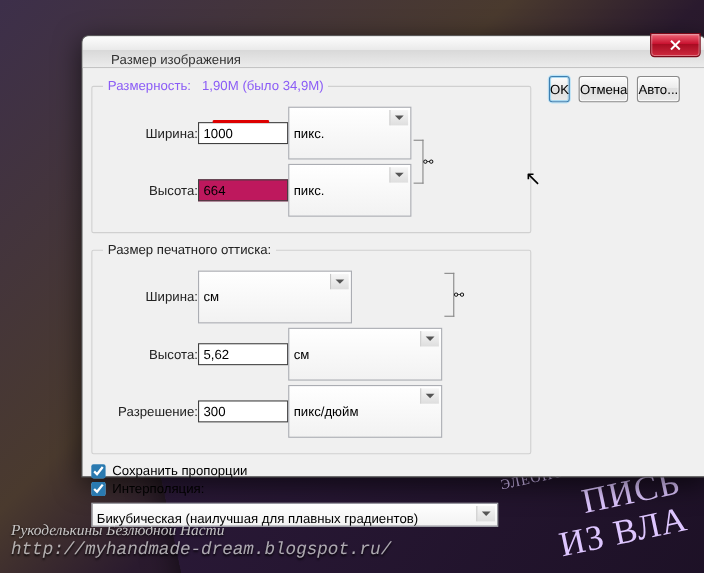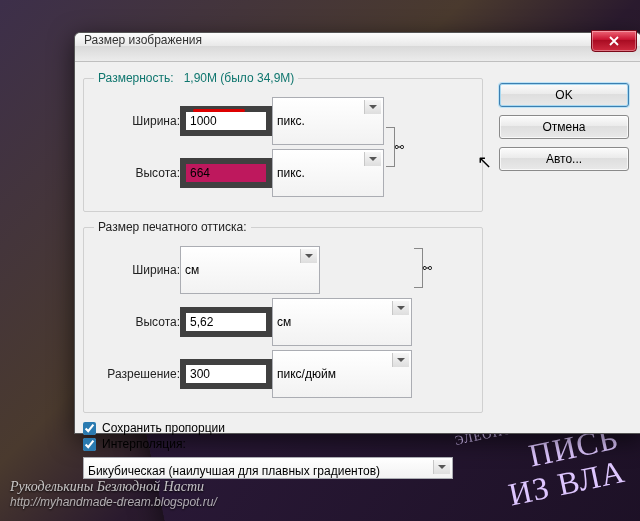--- a/index.html
+++ b/index.html
@@ -1,45 +1,45 @@
 <!DOCTYPE html>
 <html><head>
 <meta charset="utf-8">
 <style>
   html,body{margin:0;padding:0;width:640px;height:521px;font-family:"Segoe UI",Tahoma,sans-serif;font-size:12px;background:#000;overflow:hidden}
   .bg{position:absolute;inset:0;background:linear-gradient(135deg,#3d2f4a 0%,#4a3a2e 40%,#2a1a2e 55%,#1a1212 100%)}
   .wm{position:absolute;left:10px;bottom:12px;color:rgba(255,255,255,.75);font-style:italic;font-family:"Segoe Script",cursive;font-size:14px;text-shadow:0 1px 2px #000}
-  .wm .l2{font-size:12px;font-style:italic;font-family:Liberation Sans, sans-serif;opacity:.85}
+  .wm .l2{font-size:16px;font-style:italic;font-family:Liberation Mono, monospace;opacity:.85}
   .dialog{position:absolute;left:74px;top:32px;width:566px;height:400px;background:#f0f0f0;border:1px solid #555;box-shadow:0 6px 24px rgba(0,0,0,.6);border-radius:6px 6px 0 0}
-  .titlebar{height:28px;background:linear-gradient(#fdfdfd,#e9e9e9 45%,#d9d9d9 46%,#ececec);border-bottom:1px solid #bfbfbf;display:flex;align-items:flex-start;padding-left:9px;border-radius:6px 6px 0 0;position:relative}
+  .titlebar{height:28px;background:linear-gradient(#fdfdfd,#e9e9e9 45%,#d9d9d9 46%,#ececec);border-bottom:1px solid #bfbfbf;display:flex;align-items:flex-end;padding-left:26px;border-radius:6px 6px 0 0;position:relative}
   .titlebar .t{color:#333}
   .closebtn{position:absolute;right:4px;top:-3px;width:44px;height:20px;background:linear-gradient(#e67,#c8102e 45%,#a80c22 46%,#cf2a3f);border:1px solid #7a0818;border-radius:0 0 4px 4px;display:flex;align-items:center;justify-content:center;box-shadow:inset 0 0 0 1px rgba(255,255,255,.35)}
   .closebtn svg{width:10px;height:10px}
   .body{position:absolute;left:8px;right:8px;top:34px;bottom:8px;background:#f0f0f0}
   fieldset{border:1px solid #d0d0d0;border-radius:2px;margin:4px 0 8px 0;padding:8px 10px 10px 10px}
   legend{padding:0 4px;color:#222}
   .leftcol{position:absolute;left:0;top:0;width:400px}
-  .rightcol{position:absolute;right:4px;top:16px;width:130px;display:flex;flex-direction:column;gap:8px}
+  .rightcol{position:absolute;right:4px;top:2px;width:130px;display:flex;flex-direction:row;gap:8px}
   .btn{height:22px;background:linear-gradient(#fcfcfc,#ebebeb 45%,#dedede 46%,#e9e9e9);border:1px solid #8a8a8a;border-radius:3px;display:flex;align-items:center;justify-content:center;box-shadow:inset 0 0 0 1px rgba(255,255,255,.7);cursor:default}
   .btn.def{border-color:#3c7fb1;box-shadow:inset 0 0 0 1px #a8d8f0,0 0 0 1px #bde3f6}
   .row{display:flex;align-items:center;margin:4px 0;gap:0}
   .lab{width:86px;text-align:right;color:#222}
-  .inp{width:72px;height:18px;border:6px solid #404040;background:#fff;padding:0 4px;font-size:12px;line-height:18px}
+  .inp{width:72px;height:18px;border:1px solid #404040;background:#fff;padding:0 4px;font-size:12px;line-height:18px}
   .inp.ro{background:#be185d}
   .sel{width:102px;height:20px;border:1px solid #abadb3;background:linear-gradient(#fff,#f2f2f2);display:flex;align-items:center;padding:13px 4px;position:relative}
   .sel .arrow{position:absolute;right:2px;top:2px;width:16px;height:14px;background:linear-gradient(#f6f6f6,#dedede);border-left:1px solid #c7c7c7;display:flex;align-items:center;justify-content:center}
   .sel .arrow:after{content:"";border:4px solid transparent;border-top-color:#555;margin-top:3px}
   .linkbracket{border:1px solid #888;border-left:none;width:8px;height:38px;margin-left:2px;position:relative}
   .linkicon{position:absolute;right:-10px;top:50%;transform:translateY(-50%);font-size:11px}
   .chk{display:flex;align-items:center;gap:6px;margin:2px 0}
   .chk input{width:13px;height:13px;accent-color:#2a7ab0;margin:0}
   .widecombo{width:360px;height:20px;border:1px solid #abadb3;background:linear-gradient(#fff,#f2f2f2);display:flex;align-items:flex-end;padding:0 4px;position:relative;margin-top:6px}
   .widecombo .arrow{position:absolute;right:2px;top:2px;width:16px;height:14px;background:linear-gradient(#f6f6f6,#dedede);border-left:1px solid #c7c7c7;display:flex;align-items:center;justify-content:center}
   .widecombo .arrow:after{content:"";border:4px solid transparent;border-top-color:#555;margin-top:3px}
-  .dim-info{color:#0f766e}
+  .dim-info{color:#8b5cf6}
   .cursor{position:absolute;left:402px;top:118px;font-size:18px;color:#000;pointer-events:none}
   .red-underline{position:absolute;border-bottom:3px solid #d00;border-radius:2px;pointer-events:none}
   .bookcover{position:absolute;right:-40px;bottom:-160px;width:520px;height:420px;background:linear-gradient(135deg,#2c1a3a,#1a0f22);transform:rotate(-12deg);box-shadow:0 0 30px rgba(0,0,0,.6)}
   .bookcover .bt{position:absolute;right:60px;top:180px;transform:rotate(0deg);color:#dec6ff;font-family:Georgia,serif;text-align:right}
   .bookcover .bt .a{font-size:13px;letter-spacing:1px}
   .bookcover .bt .ti{font-size:32px;letter-spacing:1px;line-height:1.05;margin-top:6px}
 </style>
 </head>
 <body>
 

